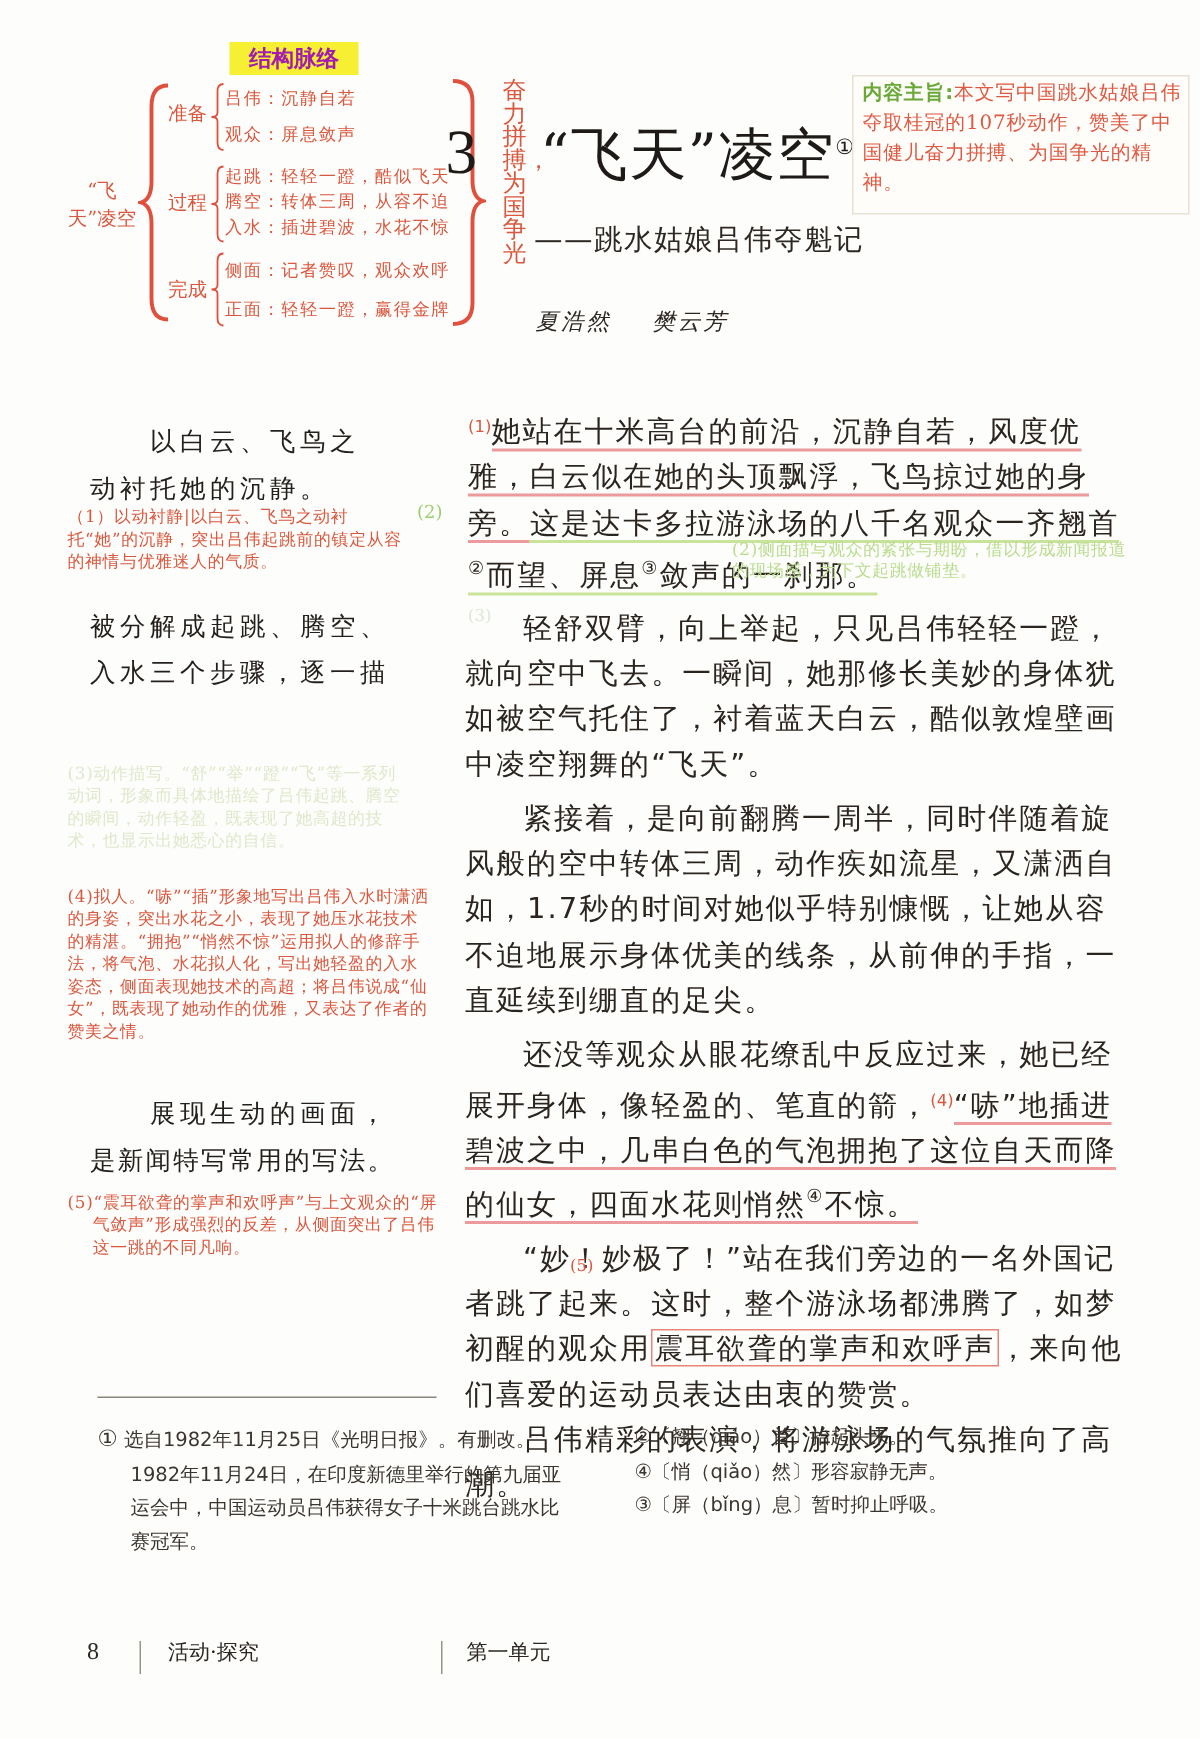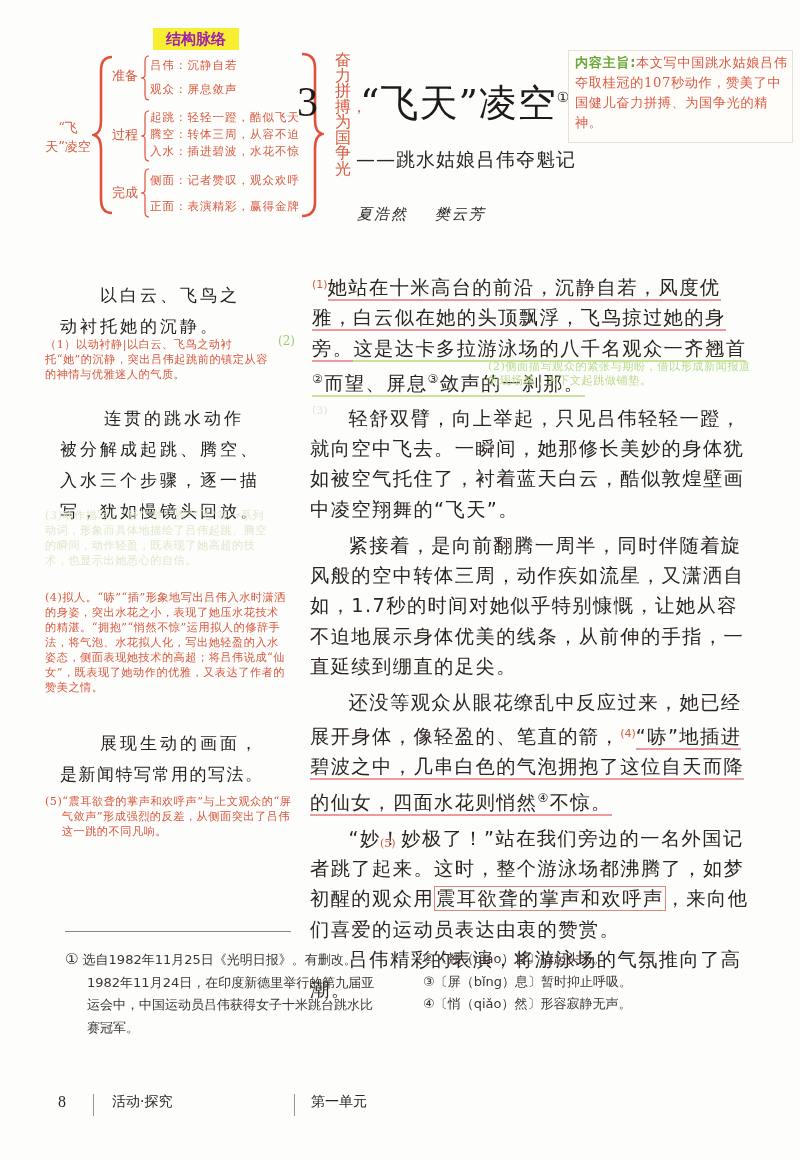--- a/index.html
+++ b/index.html
@@ -99,44 +99,42 @@
   </svg>
 <div class="abs row red" style="left:150px;top:110px;">起跳：轻轻一蹬，酷似飞天</div>
 <div class="abs row red" style="left:150px;top:127px;">腾空：转体三周，从容不迫</div>
 <div class="abs row red" style="left:150px;top:144px;">入水：插进碧波，水花不惊</div>
 
 <div class="abs grp-label red" style="left:112px;top:184px;">完成</div>
 <svg class="brace" style="left:140px;top:168px;" width="10" height="50" viewBox="0 0 10 50">
     <path d="M9 1 Q5 1 5 6 L5 22 Q5 25 1 25 Q5 25 5 28 L5 44 Q5 49 9 49" fill="none" stroke="#e0503c" stroke-width="1.2"></path>
   </svg>
 <div class="abs row red" style="left:150px;top:173px;">侧面：记者赞叹，观众欢呼</div>
-<div class="abs row red" style="left:150px;top:199px;">正面：表演精彩，赢得金牌</div>
+<div class="abs row red" style="left:150px;top:199px;">正面：轻轻一蹬，赢得金牌</div>
 
 <div class="abs vert red">奋力拼搏，为国争光</div>
 
 <div class="abs lesson-num">3</div>
 <div class="abs title"><span>“飞天”凌空</span><sup>①</sup></div>
 <div class="abs subtitle">——跳水姑娘吕伟夺魁记</div>
 <div class="abs authors">夏浩然 樊云芳</div>
 
 <div class="abs summary-box"><span class="lead">内容主旨:</span><span>本文写中国跳水姑娘吕伟夺取桂冠的107秒动作，赞美了中国健儿奋力拼搏、为国争光的精神。</span></div>
 
 <div class="abs side-bold" style="left:100px;top:280px;width:200px;">
   <div>以白云、飞鸟之</div>
 </div>
 <div class="abs side-bold" style="left:60px;top:311px;width:230px;">
   <div>动衬托她的沉静。</div>
 </div>
 <div class="abs note" style="left:45px;top:337px;width:230px;">（1）以动衬静|以白云、飞鸟之动衬托“她”的沉静，突出吕伟起跳前的镇定从容的神情与优雅迷人的气质。</div>
 
 <div class="abs side-bold" style="left:60px;top:403px;width:230px;">
-  <div style="padding-left:44px;">连贯的跳水动作</div>
   <div>被分解成起跳、腾空、</div>
   <div>入水三个步骤，逐一描</div>
-  <div>写，犹如慢镜头回放。</div>
 </div>
 <div class="abs note faded" style="left:45px;top:508px;width:230px;">(3)动作描写。“舒”“举”“蹬”“飞”等一系列动词，形象而具体地描绘了吕伟起跳、腾空的瞬间，动作轻盈，既表现了她高超的技术，也显示出她悉心的自信。</div>
 
 <div class="abs note" style="left:45px;top:590px;width:245px;">(4)拟人。“哧”“插”形象地写出吕伟入水时潇洒的身姿，突出水花之小，表现了她压水花技术的精湛。“拥抱”“悄然不惊”运用拟人的修辞手法，将气泡、水花拟人化，写出她轻盈的入水姿态，侧面表现她技术的高超；将吕伟说成“仙女”，既表现了她动作的优雅，又表达了作者的赞美之情。</div>
 
 <div class="abs side-bold" style="left:60px;top:728px;width:240px;">
   <div style="padding-left:40px;">展现生动的画面，</div>
   <div style="letter-spacing:1.5px;">是新闻特写常用的写法。</div>
 </div>
 <div class="abs note hang" style="left:45px;top:794px;width:235px;">(5)“震耳欲聋的掌声和欢呼声”与上文观众的“屏气敛声”形成强烈的反差，从侧面突出了吕伟这一跳的不同凡响。</div>
@@ -158,21 +156,21 @@
 
 <div class="abs note-green">(2)侧面描写观众的紧张与期盼，借以形成新闻报道的现场感，为下文起跳做铺垫。</div>
 
 <div class="abs fn-rule"></div>
 <div class="abs fn-left">
   <div><span style="font-size:15px;">①</span> <span>选自1982年11月25日《光明日报》。有删改。</span></div>
   <div class="cont">1982年11月24日，在印度新德里举行的第九届亚运会中，中国运动员吕伟获得女子十米跳台跳水比赛冠军。</div>
 </div>
 <div class="abs fn-right">
   <div>②〔翘（qiáo）首〕抬起头来。</div>
+  <div>④〔悄（qiǎo）然〕形容寂静无声。</div>
   <div>③〔屏（bǐng）息〕暂时抑止呼吸。</div>
-  <div>④〔悄（qiǎo）然〕形容寂静无声。</div>
 </div>
 
 <div class="abs footer" style="left:58px;font-family:'Liberation Serif',serif;font-size:16px;">8</div>
 <div class="abs vbar" style="left:93px;"></div>
 <div class="abs footer" style="left:112px;">活动·探究</div>
 <div class="abs vbar" style="left:294px;"></div>
 <div class="abs footer" style="left:311px;">第一单元</div>
 
 </body></html>

